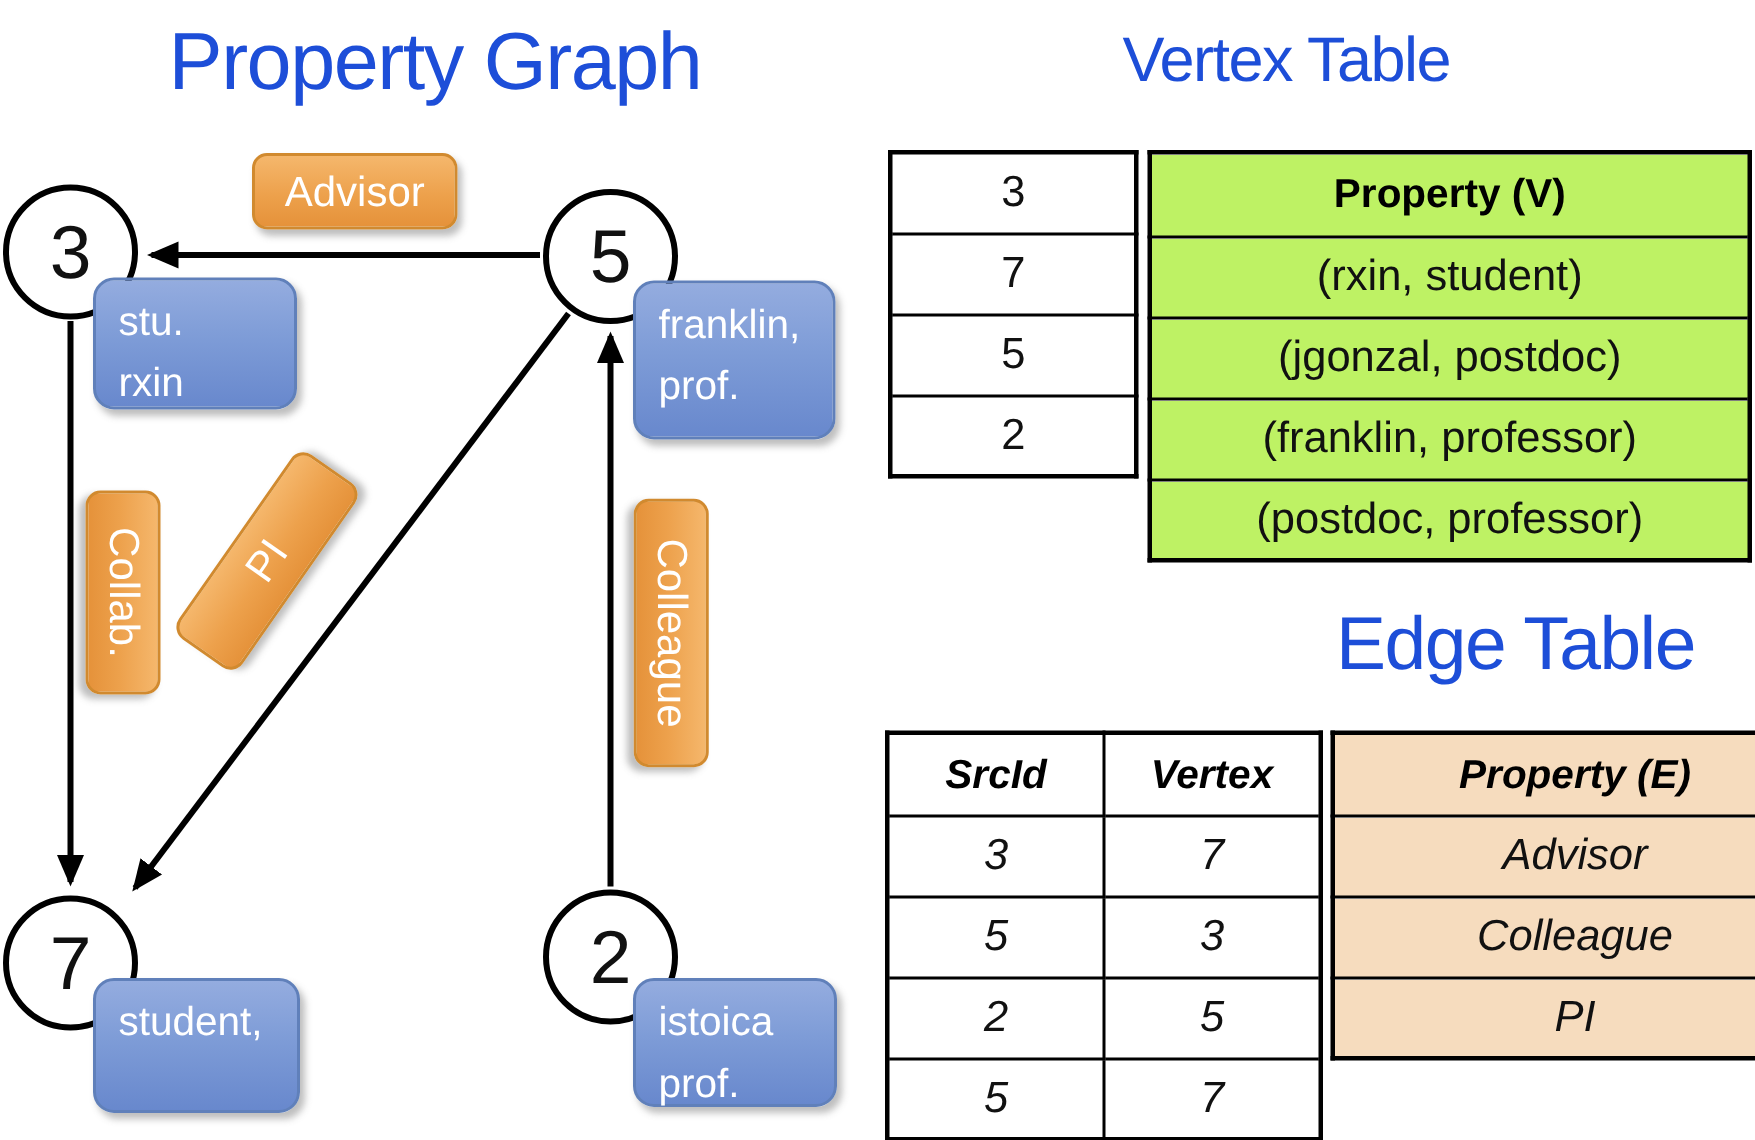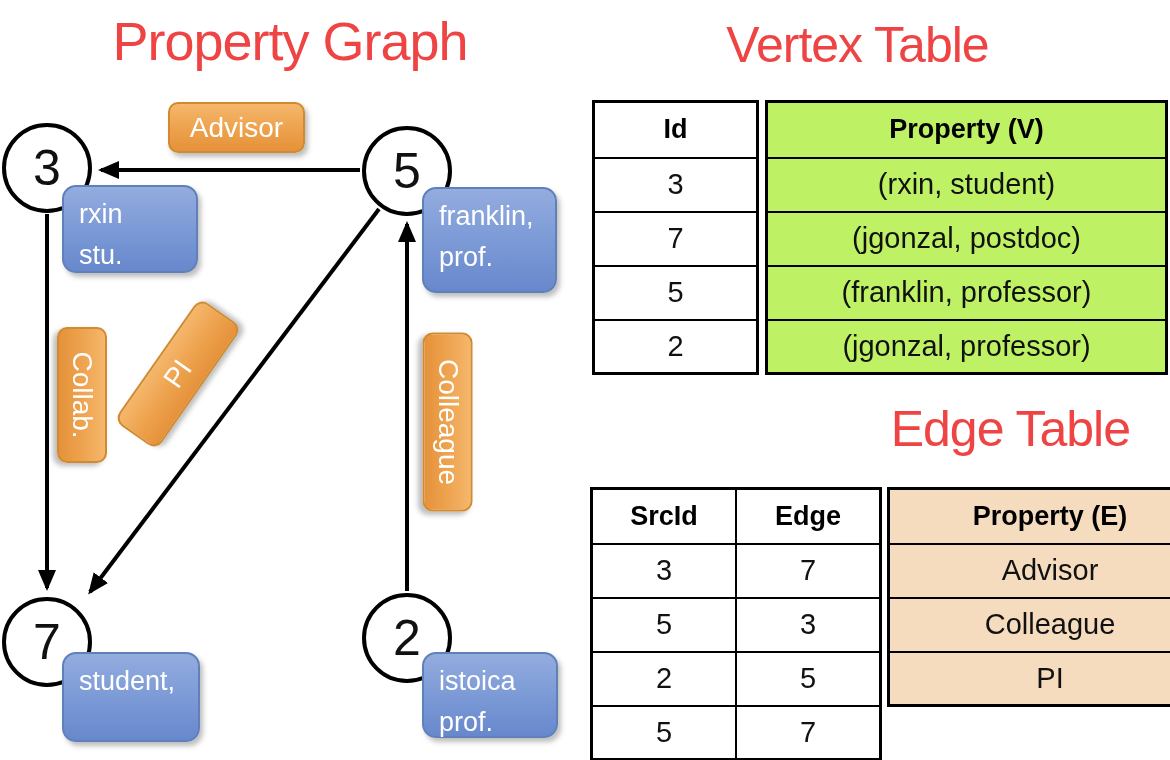--- a/index.html
+++ b/index.html
@@ -5,26 +5,26 @@
   * { margin: 0; padding: 0; box-sizing: border-box; }
   html,body { width: 1170px; height: 760px; background: #fff; overflow: hidden; }
   body { font-family: "Liberation Sans", sans-serif; position: relative; }
 
   .abs { position: absolute; }
 
   
   .big-title {
     font-weight: 300;
     letter-spacing: -1px;
-    color: #ef4444;
+    color: #1d4ed8;
     text-align: center;
     white-space: nowrap;
   }
   #pg-title  { left: 0;   top: 10px;  width: 580px; font-size: 54px; }
-  #vt-title  { left: 585px; top: 16px;  width: 545px; font-size: 50px; }
+  #vt-title  { left: 585px; top: 16px;  width: 545px; font-size: 42px; }
   #et-title  { left: 585px; top: 400px; width: 545px; font-size: 50px; text-align: right; }
 
   
   #edges-svg { left: 0; top: 0; width: 580px; height: 760px; z-index: 1; }
   #edges-svg line { stroke: #000; stroke-width: 4; }
 
   
   .node {
     width: 90px; height: 90px;
     border: 4px solid #000;
@@ -89,21 +89,21 @@
   td { font-size: 29px; font-weight: 300; color: #111; }
 
   #vt-id   { left: 592px; top: 100px; width: 167px; }
   #vt-prop { left: 765px; top: 100px; width: 403px; }
   #vt-id tr, #vt-prop tr { height: 54px; }
   #vt-id tr.hdr, #vt-prop tr.hdr { height: 56px; }
   #vt-prop th, #vt-prop td { background: #bef264; }
 
   #et-id   { left: 590px; top: 487px; width: 292px; }
   #et-prop { left: 887px; top: 487px; width: 326px; }
-  #et-id tr, #et-prop tr { height: 54px; }
+  #et-id tr, #et-prop tr { height: 54px; font-style: italic; }
   #et-id tr.hdr, #et-prop tr.hdr { height: 55px; }
   #et-prop th, #et-prop td { background: #f6dcbe; }
   #et-id col { width: 50%; }
 </style>
 </head>
 <body>
 
 <div class="abs big-title" id="pg-title">Property Graph</div>
 <div class="abs big-title" id="vt-title">Vertex Table</div>
 <div class="abs big-title" id="et-title">Edge Table</div>
@@ -127,45 +127,42 @@
   <span>5</span>
 </div>
 <div class="abs node" id="node7">
   <span>7</span>
 </div>
 <div class="abs node" id="node2">
   <span>2</span>
 </div>
 
 <div class="abs vbox" id="vbox-rxin">
+  <div>stu.</div>
   <div>rxin</div>
-  <div>stu.</div>
 </div>
 <div class="abs vbox" id="vbox-franklin">
   <div>franklin,</div>
   <div>prof.</div>
 </div>
 <div class="abs vbox" id="vbox-jgonzal">
   <div>student,</div>
 </div>
 <div class="abs vbox" id="vbox-istoica">
   <div>istoica</div>
   <div>prof.</div>
 </div>
 
 <div class="abs ebox" id="ebox-advisor">Advisor</div>
 <div class="abs ebox" id="ebox-collab">Collab.</div>
 <div class="abs ebox" id="ebox-pi">PI</div>
 <div class="abs ebox" id="ebox-colleague">Colleague</div>
 
 <table class="abs" id="vt-id">
   <tbody>
-      <tr class="hdr">
-        <th>Id</th>
-      </tr>
   <tr>
         <td>3</td>
       </tr>
   <tr>
         <td>7</td>
       </tr>
   <tr>
         <td>5</td>
       </tr>
   <tr>
@@ -181,34 +178,34 @@
   <tr>
         <td>(rxin, student)</td>
       </tr>
   <tr>
         <td>(jgonzal, postdoc)</td>
       </tr>
   <tr>
         <td>(franklin, professor)</td>
       </tr>
   <tr>
-        <td>(jgonzal, professor)</td>
+        <td>(postdoc, professor)</td>
       </tr>
 </tbody>
   </table>
 
 <table class="abs" id="et-id">
   <colgroup>
       <col>
       <col>
     </colgroup>
   <tbody>
       <tr class="hdr">
     <th>SrcId</th>
-    <th>Edge</th>
+    <th>Vertex</th>
   </tr>
   <tr>
     <td>3</td>
     <td>7</td>
   </tr>
   <tr>
     <td>5</td>
     <td>3</td>
   </tr>
   <tr>

